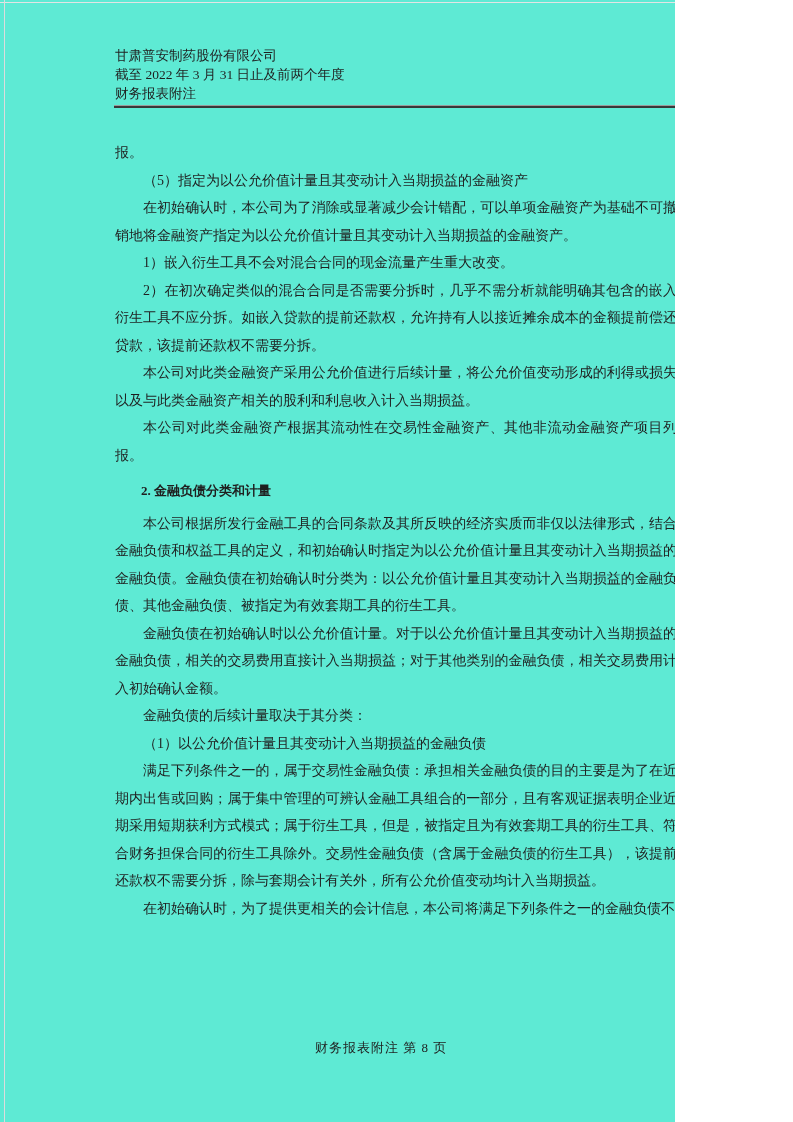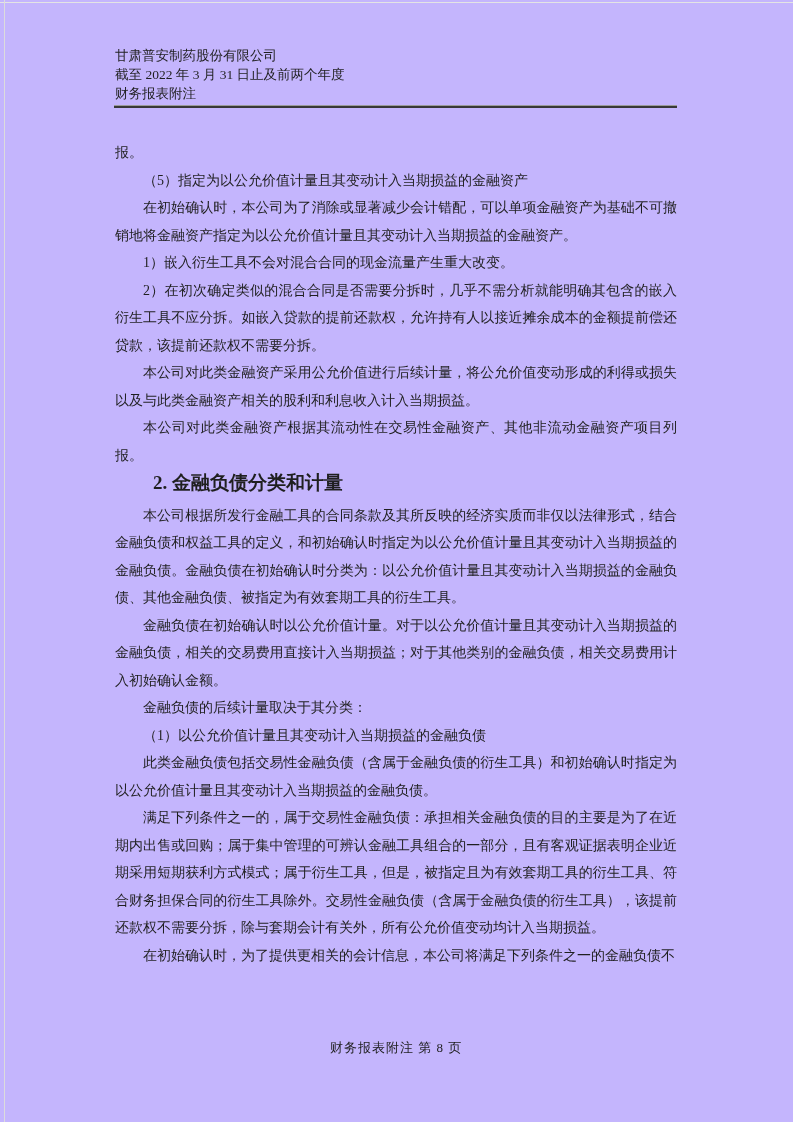--- a/index.html
+++ b/index.html
@@ -2,23 +2,23 @@
 <html><head>
 <meta charset="utf-8">
 <style>
   html, body {
     margin: 0;
     padding: 0;
     background: #ffffff;
   }
   .page {
     position: relative;
-    width: 793px;
+    width: 675px;
     height: 1122px;
-    background: #c4b5fd;
+    background: #5eead4;
     overflow: hidden;
     font-family: "Liberation Serif", "DejaVu Serif", serif;
     color: #1f1f1f;
   }
   
   .edge-left {
     position: absolute;
     left: 4px; top: 0; bottom: 0;
     width: 1px;
     background: #dcdcdc;
@@ -58,30 +58,30 @@
   }
   .doc-body p.para {
     margin: 0;
     padding: 0;
     text-indent: 2em;
   }
   .doc-body p.para.noindent {
     text-indent: 0;
   }
   .doc-body h3.heading {
-    margin: 0 0 5px 0;
+    margin: 8px 0 5px 0;
     padding: 0;
-    font-size: 19px;
+    font-size: 13px;
     font-weight: bold;
     line-height: 27.5px;
     text-indent: 2em;
   }
   .doc-footer {
     position: absolute;
-    left: 115px;
+    left: 100px;
     top: 1039px;
     width: 562px;
     text-align: center;
     font-size: 13px;
     letter-spacing: 1px;
   }
 </style>
 </head>
 <body>
 
@@ -104,21 +104,20 @@
       <p class="para">在初始确认时，本公司为了消除或显著减少会计错配，可以单项金融资产为基础不可撤销地将金融资产指定为以公允价值计量且其变动计入当期损益的金融资产。</p>
       <p class="para">1）嵌入衍生工具不会对混合合同的现金流量产生重大改变。</p>
       <p class="para">2）在初次确定类似的混合合同是否需要分拆时，几乎不需分析就能明确其包含的嵌入衍生工具不应分拆。如嵌入贷款的提前还款权，允许持有人以接近摊余成本的金额提前偿还贷款，该提前还款权不需要分拆。</p>
       <p class="para">本公司对此类金融资产采用公允价值进行后续计量，将公允价值变动形成的利得或损失以及与此类金融资产相关的股利和利息收入计入当期损益。</p>
       <p class="para">本公司对此类金融资产根据其流动性在交易性金融资产、其他非流动金融资产项目列报。</p>
       <h3 class="heading">2. 金融负债分类和计量</h3>
       <p class="para">本公司根据所发行金融工具的合同条款及其所反映的经济实质而非仅以法律形式，结合金融负债和权益工具的定义，和初始确认时指定为以公允价值计量且其变动计入当期损益的金融负债。金融负债在初始确认时分类为：以公允价值计量且其变动计入当期损益的金融负债、其他金融负债、被指定为有效套期工具的衍生工具。</p>
       <p class="para">金融负债在初始确认时以公允价值计量。对于以公允价值计量且其变动计入当期损益的金融负债，相关的交易费用直接计入当期损益；对于其他类别的金融负债，相关交易费用计入初始确认金额。</p>
       <p class="para">金融负债的后续计量取决于其分类：</p>
       <p class="para">（1）以公允价值计量且其变动计入当期损益的金融负债</p>
-      <p class="para">此类金融负债包括交易性金融负债（含属于金融负债的衍生工具）和初始确认时指定为以公允价值计量且其变动计入当期损益的金融负债。</p>
       <p class="para">满足下列条件之一的，属于交易性金融负债：承担相关金融负债的目的主要是为了在近期内出售或回购；属于集中管理的可辨认金融工具组合的一部分，且有客观证据表明企业近期采用短期获利方式模式；属于衍生工具，但是，被指定且为有效套期工具的衍生工具、符合财务担保合同的衍生工具除外。交易性金融负债（含属于金融负债的衍生工具），该提前还款权不需要分拆，除与套期会计有关外，所有公允价值变动均计入当期损益。</p>
       <p class="para">在初始确认时，为了提供更相关的会计信息，本公司将满足下列条件之一的金融负债不</p>
     </main>
 
   <div class="doc-footer">
     <span>财务报表附注 第 8 页</span>
   </div>
 
 </div>
 

